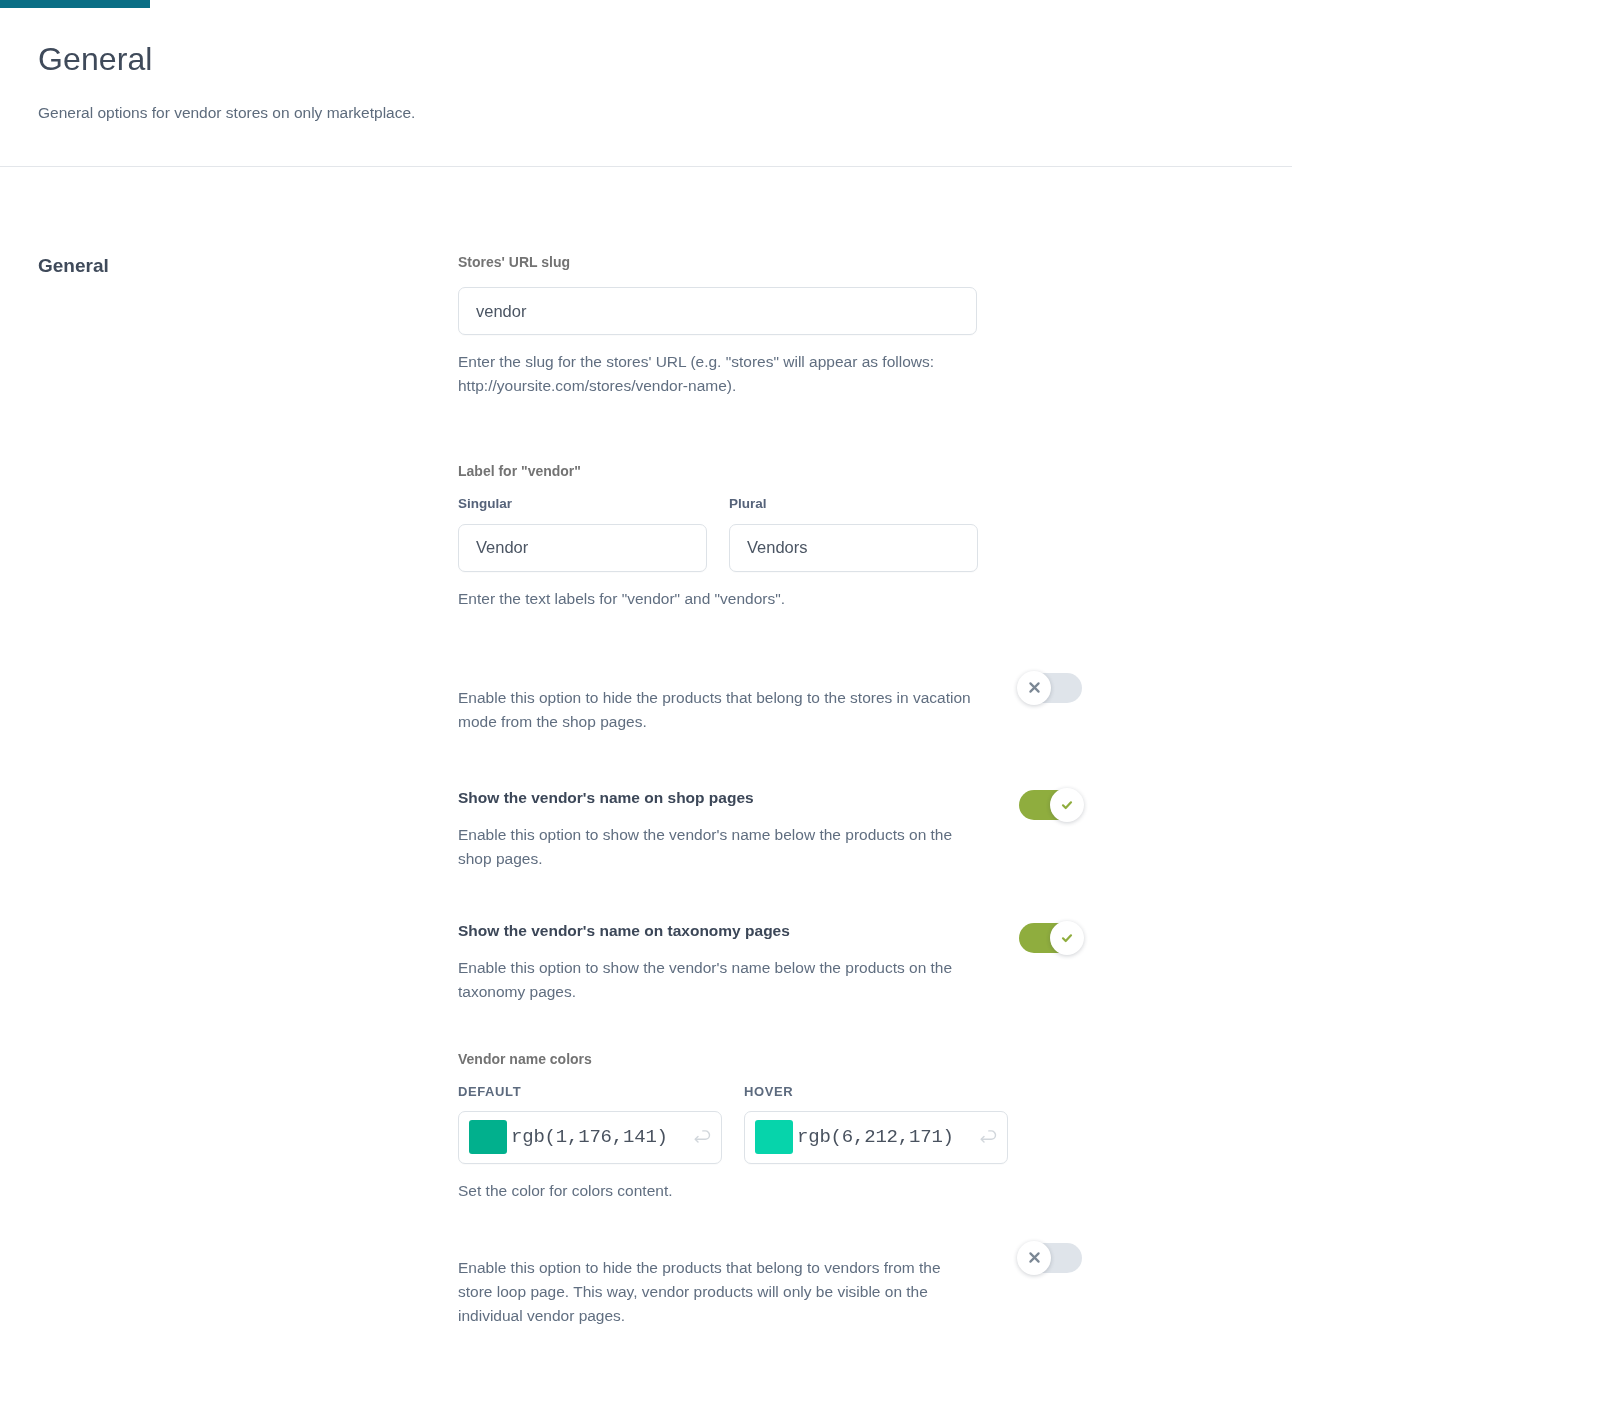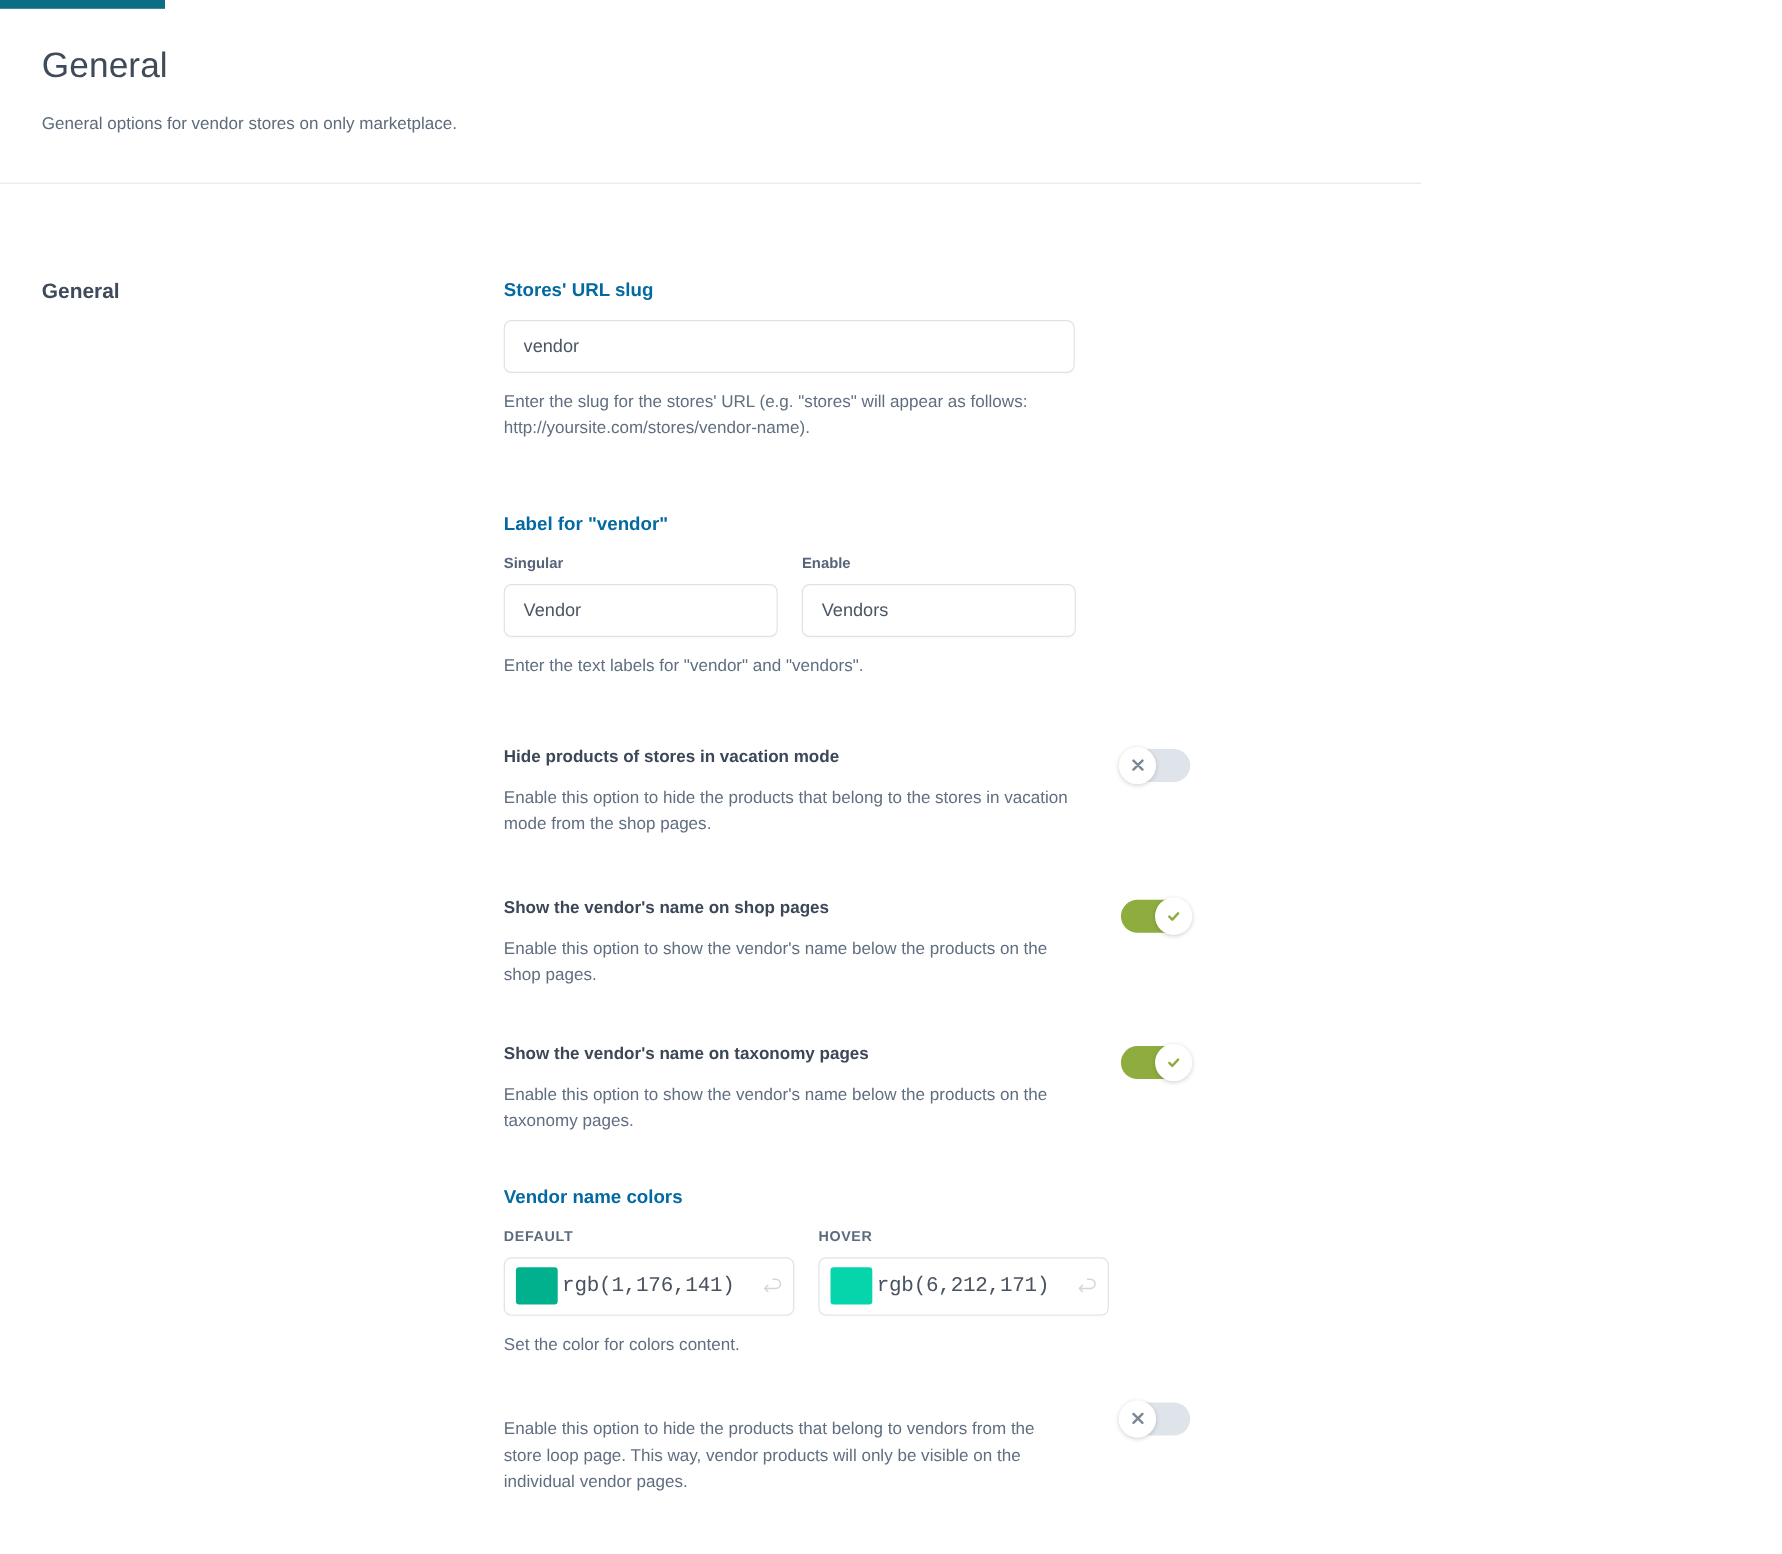--- a/index.html
+++ b/index.html
@@ -67,23 +67,23 @@
   .fields-col {
     flex: 1 1 auto;
     padding-right: 210px;
     max-width: 1160px;
   }
 
   
   .field-block { margin-bottom: 0; }
 
   .field-label {
-    font-size: 17px;
+    font-size: 14px;
     font-weight: 700;
-    color: #0369a1;
+    color: #737373;
     line-height: 1.3;
     margin-bottom: 16px;
   }
 
   .sub-label {
     font-size: 13.5px;
     font-weight: 700;
     color: #56637a;
     line-height: 1.2;
     margin-bottom: 11px;
@@ -238,32 +238,31 @@
       <div class="gap-64"></div>
 
       <div class="field-block">
         <div class="field-label">Label for "vendor"</div>
         <div class="two-col">
           <div>
             <div class="sub-label">Singular</div>
             <input class="text-input input-half" type="text" value="Vendor" style="">
           </div>
           <div>
-            <div class="sub-label">Enable</div>
+            <div class="sub-label">Plural</div>
             <input class="text-input input-half" type="text" value="Vendors" style="">
           </div>
         </div>
         <div class="help-text">Enter the text labels for "vendor" and "vendors".</div>
       </div>
 
       <div class="gap-60"></div>
 
       <div class="toggle-row">
         <div class="toggle-row-text">
-          <div class="toggle-row-title">Hide products of stores in vacation mode</div>
           <div class="toggle-row-desc">Enable this option to hide the products that belong to the stores in vacation mode from the shop pages.</div>
         </div>
         <div class="toggle off" style="background: rgb(223, 228, 234);">
           <div class="knob">
             <span>
               <svg width="13" height="13" viewBox="0 0 13 13">
                 <path d="M2.4 2.4 L10.6 10.6 M10.6 2.4 L2.4 10.6" stroke="#7b8794" stroke-width="2.2" stroke-linecap="round" fill="none"></path>
               </svg>
             </span>
           </div>

